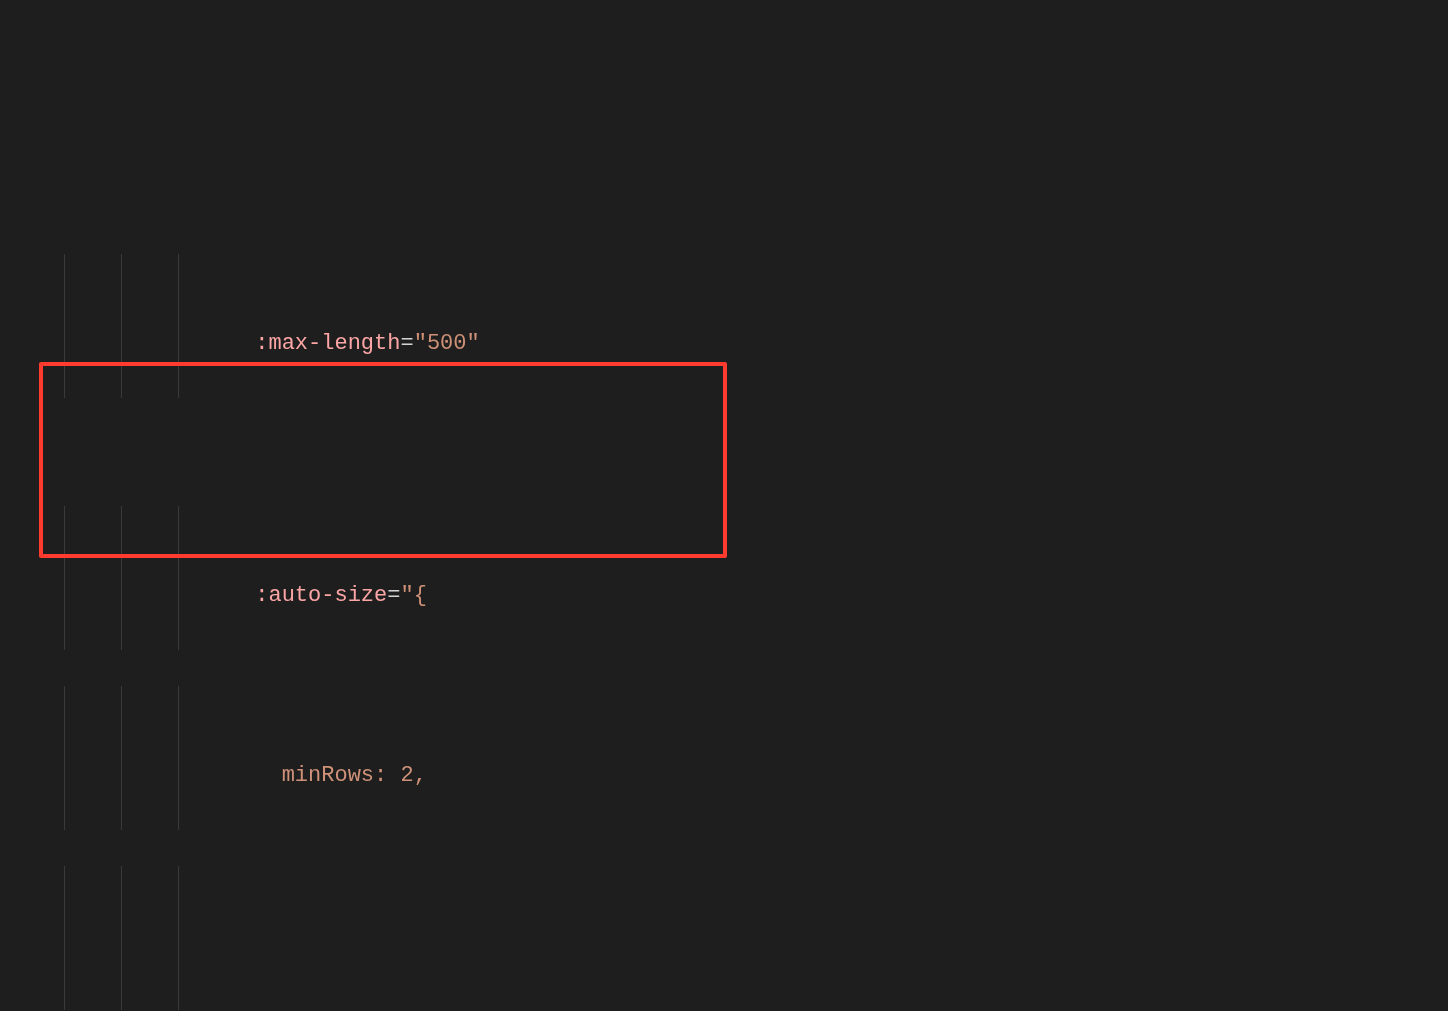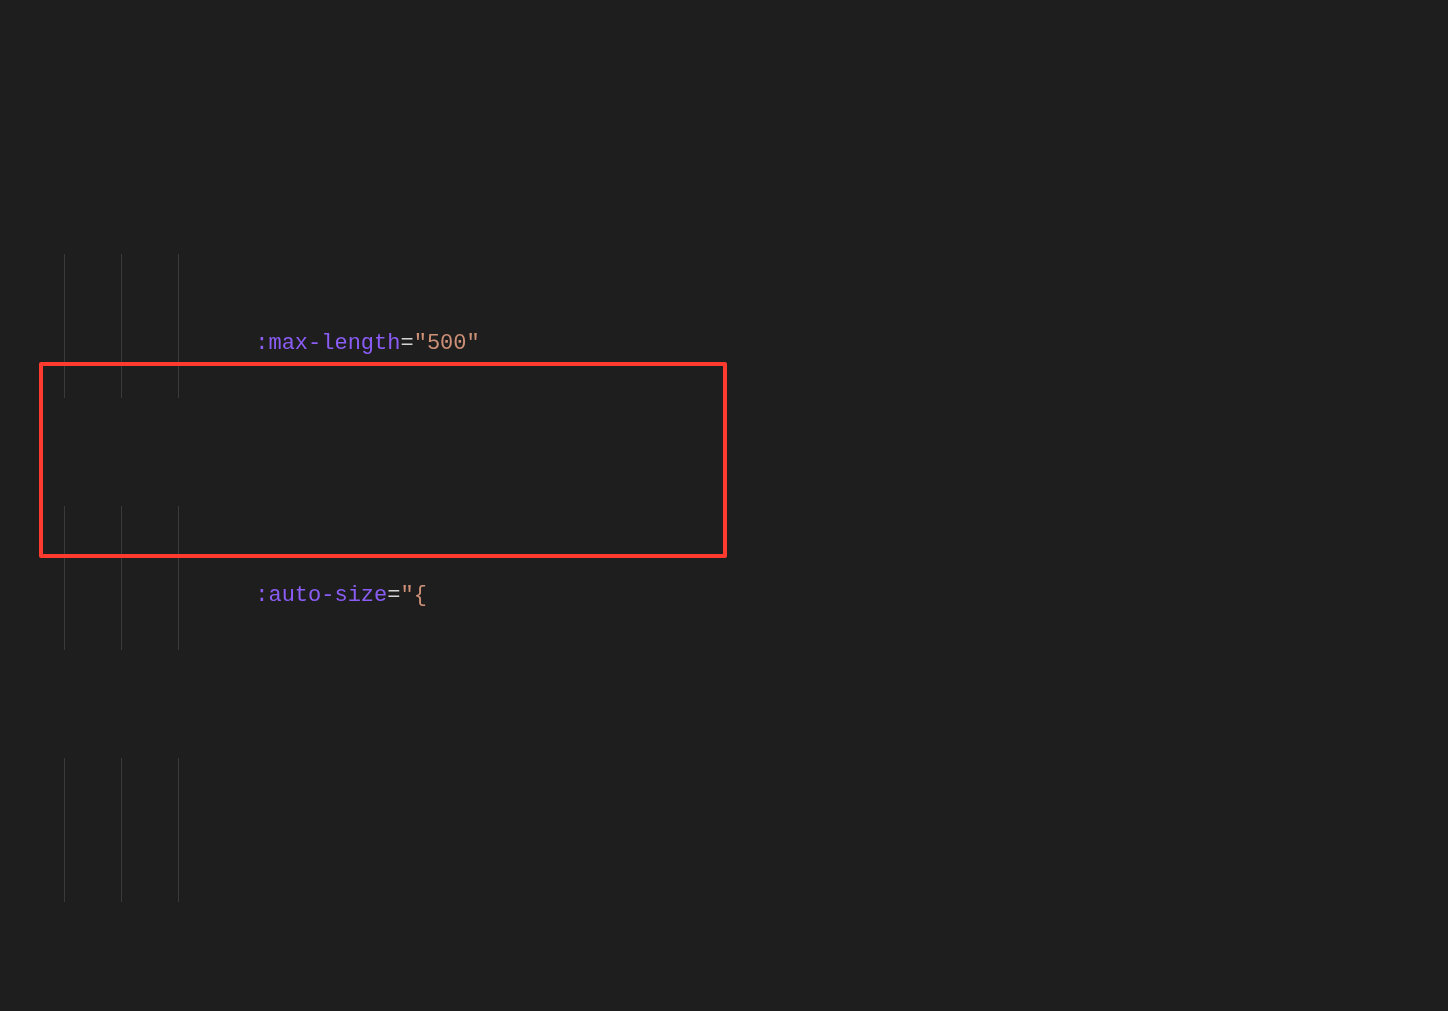--- a/index.html
+++ b/index.html
@@ -37,21 +37,21 @@
   .guide {
     position: absolute;
     top: 0;
     bottom: 0;
     width: 1px;
     background: #3a3a3a;
   }
   .g1 { left: 20px; }
   .g2 { left: 77px; }
   .g3 { left: 134px; }          
-  .attr { color: #8b5cf6; }         
+  .attr { color: #fca5a5; }         
   .eq  { color: #d4d4d4; }
   .str { color: #ce9178; }          
 
   .hl-box {
     position: absolute;
     border: 4px solid #ff3b30;
     border-radius: 2px;
     pointer-events: none;
     z-index: 5;
     background: transparent;
@@ -79,20 +79,27 @@
   
   <div class="line">
     <div class="gutter"></div>
     <div class="code">
       <span class="guide g1"></span><span class="guide g2"></span><span class="guide g3"></span>
       <span>          </span><span class="attr">:auto-size</span><span class="eq">=</span><span class="str">"{</span>
     </div>
   </div>
 
   
+  <div class="line">
+    <div class="gutter"></div>
+    <div class="code">
+      <span class="guide g1"></span><span class="guide g2"></span><span class="guide g3"></span>
+      <span>            </span><span class="str">minRows: 2,</span>
+    </div>
+  </div>
 
   
   <div class="line">
     <div class="gutter"></div>
     <div class="code">
       <span class="guide g1"></span><span class="guide g2"></span><span class="guide g3"></span>
       
     </div>
   </div>
 

